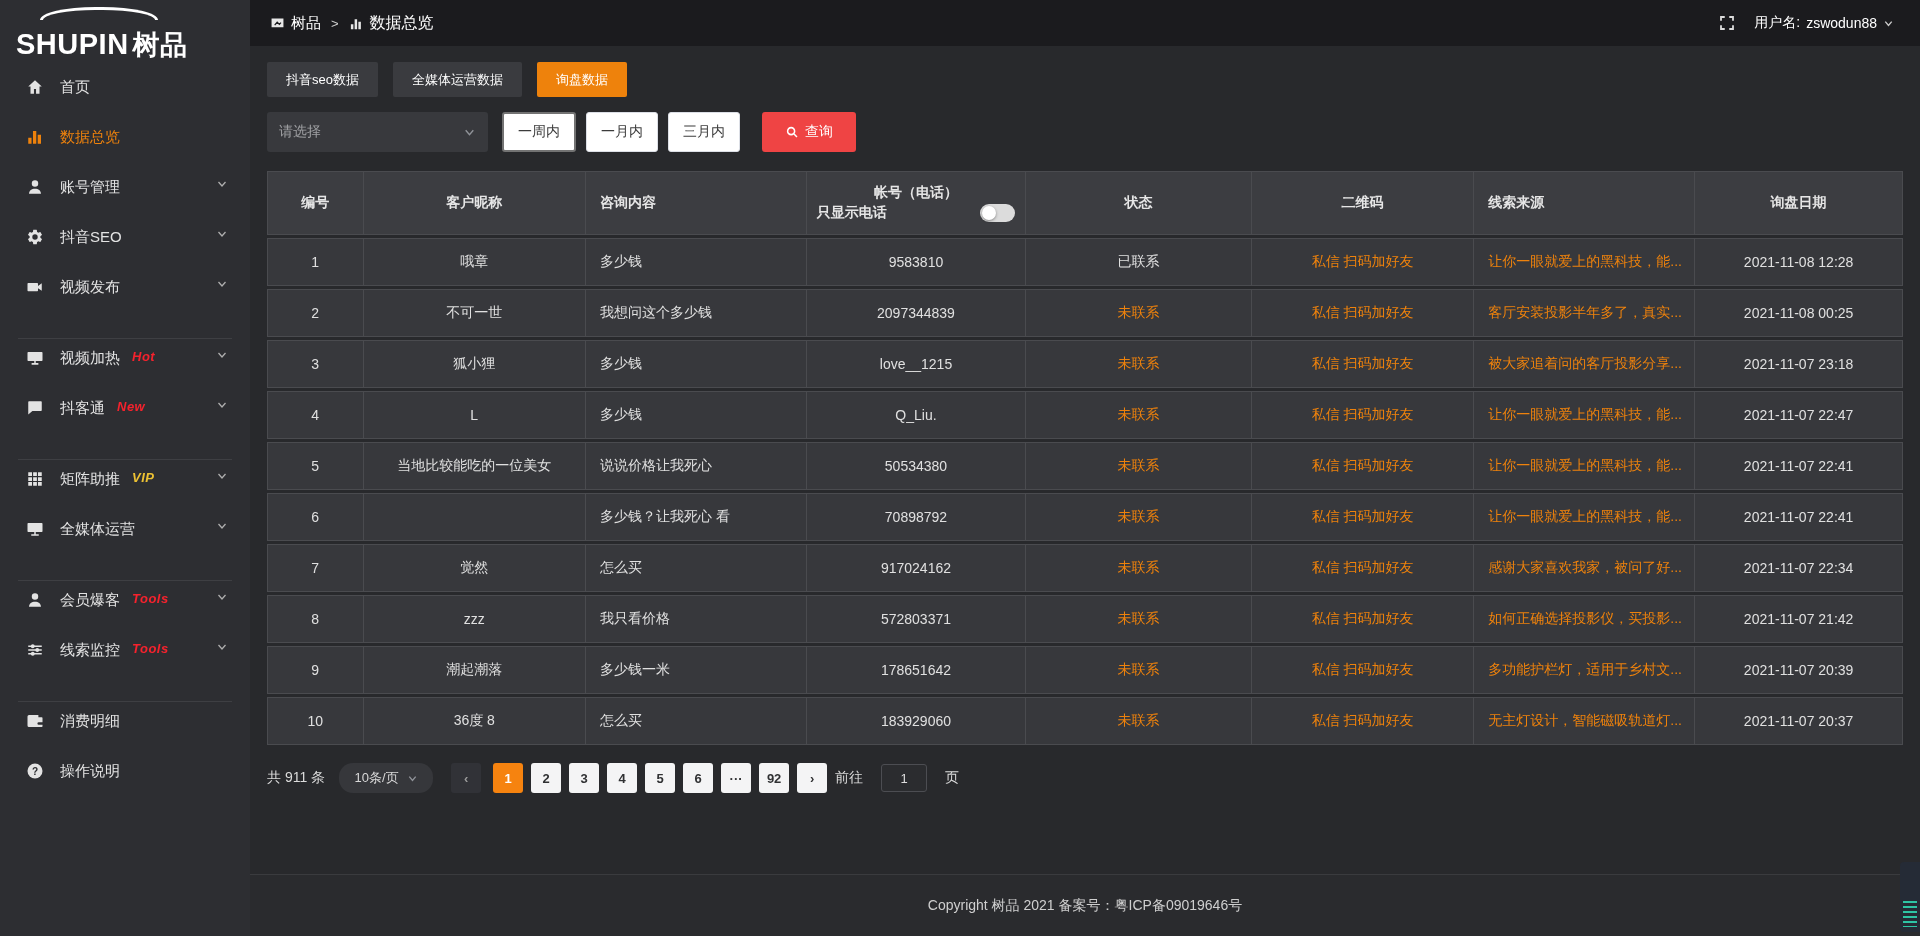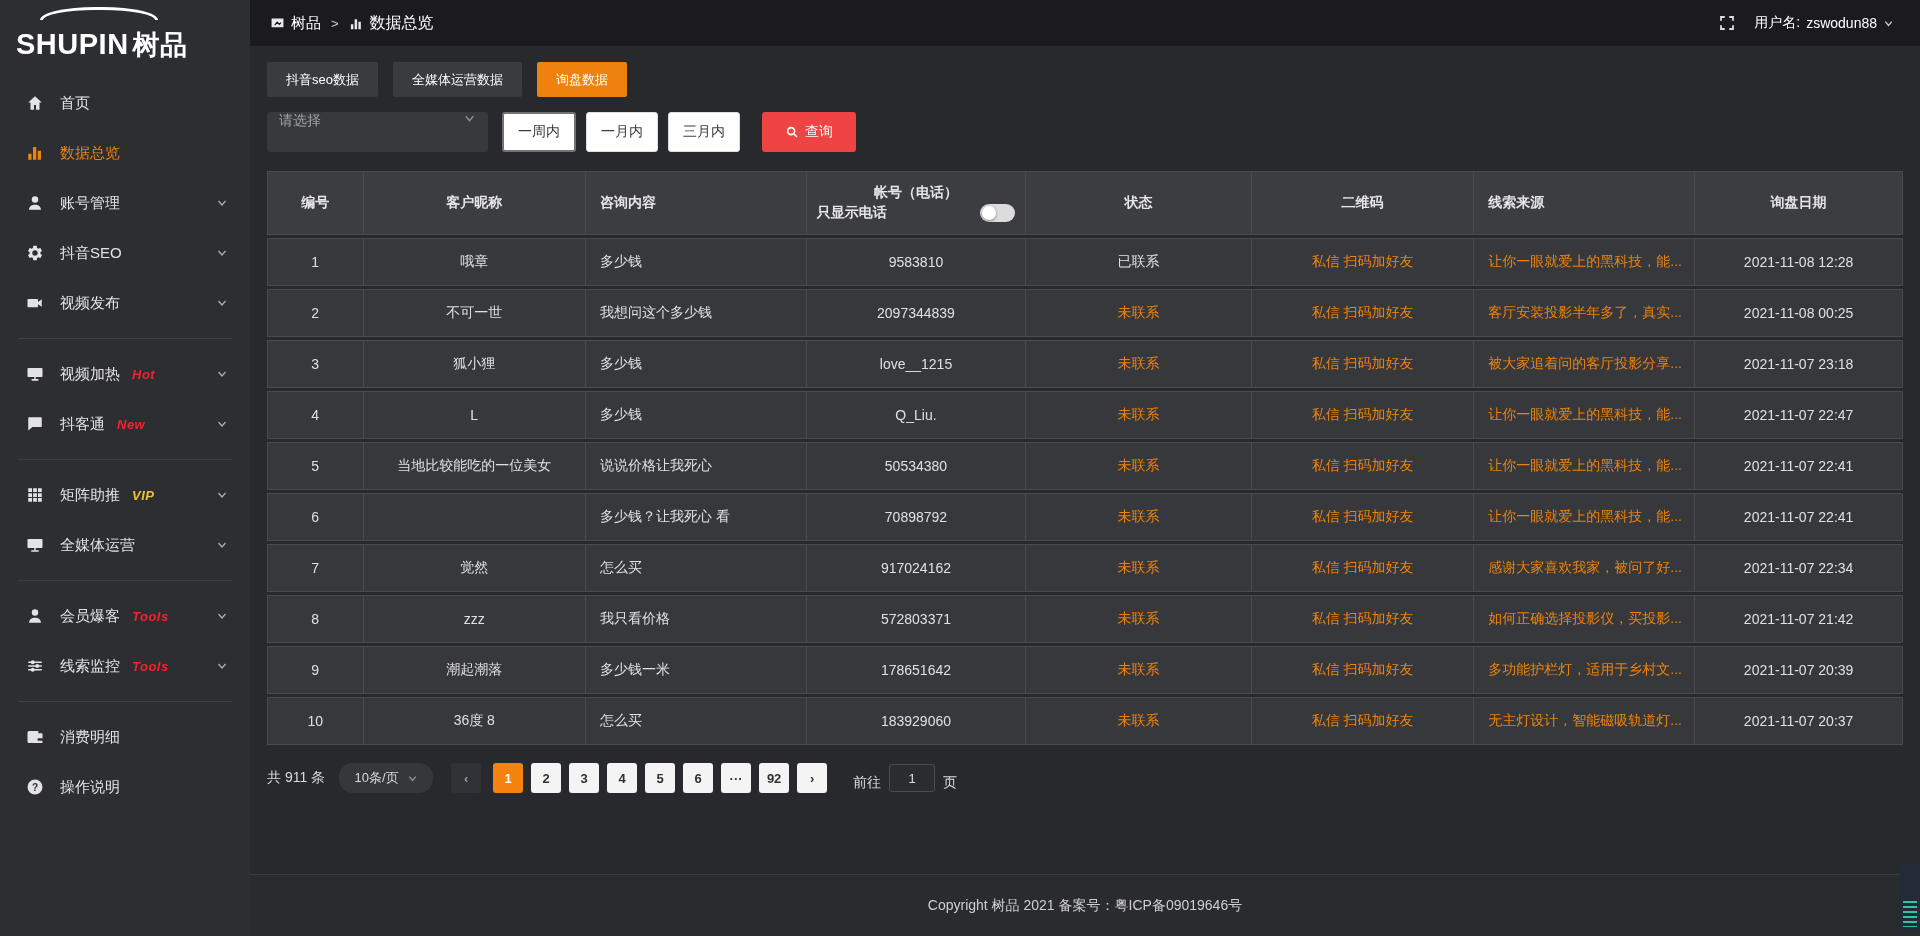--- a/index.html
+++ b/index.html
@@ -22,21 +22,21 @@
   .logo { position:relative; height:64px; padding:30px 0 0 16px; cursor:pointer; }
   .logo-arc {
     position:absolute; left:40px; top:7px; width:118px; height:13px;
     border:3px solid #fff; border-bottom:none;
     border-radius:60px 60px 0 0 / 14px 14px 0 0;
   }
   .logo-text { font-size:29px; font-weight:800; color:#fff; letter-spacing:0.5px; line-height:1; white-space:nowrap; }
   .logo-text .cn { font-size:27px; margin-left:4px; }
   .side-nav { margin-top:14px; flex:1; }
   .nav-item {
-    height:50px; display:flex; align-items:center;
+    height:50px; display:flex; align-items:flex-start;
     padding:0 22px 0 26px; cursor:pointer; color:#e3e3e3; font-size:15px;
   }
   .nav-item .icon { width:18px; height:18px; margin-right:16px; color:#e3e3e3; flex:none; }
   .nav-item .icon svg { width:18px; height:18px; display:block; }
   .nav-item.active, .nav-item.active .icon { color:#ee820c; }
   .nav-label { white-space:nowrap; }
   .badge { font-style:italic; font-weight:bold; font-size:13px; margin-left:12px; letter-spacing:0.5px; }
   .badge.red { color:#f5222d; }
   .badge.gold { color:#edc233; }
   .chev { margin-left:auto; width:12px; height:12px; color:#aeaeae; }
@@ -69,21 +69,21 @@
   .tab {
     background:#3a3b3f; color:#fff; font-size:13px;
     padding:11px 19px; border-radius:2px; cursor:pointer; line-height:1; white-space:nowrap;
   }
   .tab.active { background:#ee820c; }
 
   
   .filter-row { display:flex; align-items:center; margin-top:15px; gap:10px; }
   .select {
     width:221px; height:40px; background:#38393d; border-radius:3px;
-    display:flex; align-items:flex-start; padding:0 12px; color:#9fa0a3; font-size:14px; cursor:pointer;
+    display:flex; align-items:center; padding:0 12px; color:#9fa0a3; font-size:14px; cursor:pointer;
   }
   .select .chev3 { margin-left:auto; width:13px; height:13px; color:#909399; }
   .select .chev3 svg { width:13px; height:13px; display:block; }
   .periods { display:flex; gap:10px; margin-left:4px; }
   .period {
     min-width:72px; height:40px; background:#fff; color:#3c3c3c; font-size:14px;
     border:1px solid #dcdfe6; border-radius:3px; display:flex; align-items:center; justify-content:center;
     cursor:pointer; padding:0 14px;
   }
   .period.active { border:2px solid #737373; }
@@ -136,21 +136,21 @@
   .pg-size .chev4 { width:11px; height:11px; color:#909399; }
   .pg-size .chev4 svg { width:11px; height:11px; display:block; }
   .pg-btn {
     min-width:30px; height:30px; border-radius:3px; display:flex; align-items:center; justify-content:center;
     font-size:13px; font-weight:bold; cursor:pointer; padding:0 5px;
   }
   .pg-prev { background:#313237; color:#9a9a9a; margin-right:4px; }
   .pg-page { background:#f4f4f5; color:#303133; }
   .pg-page.active { background:#f6830f; color:#fff; }
   .pg-next { background:#f4f4f5; color:#303133; }
-  .pg-goto { display:flex; align-items:flex-end; gap:8px; margin-left:18px; }
+  .pg-goto { display:flex; align-items:center; gap:18px; }
   .pg-input {
     width:46px; height:28px; background:#2b2c2f; border:1px solid #4c4d52; border-radius:3px;
     color:#ddd; text-align:center; font-size:13px; font-family:inherit;
   }
 
   
   .footer {
     height:62px; background:#2a2b2e; border-top:1px solid #3a3b3e;
     display:flex; align-items:center; justify-content:center;
     color:#cfcfcf; font-size:14px;

